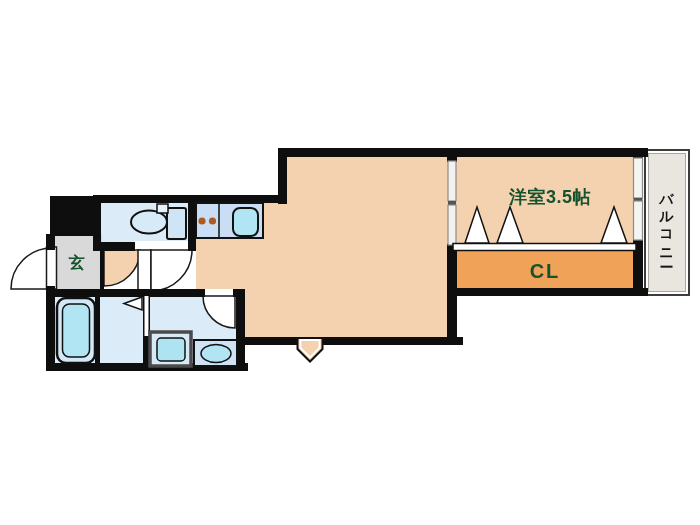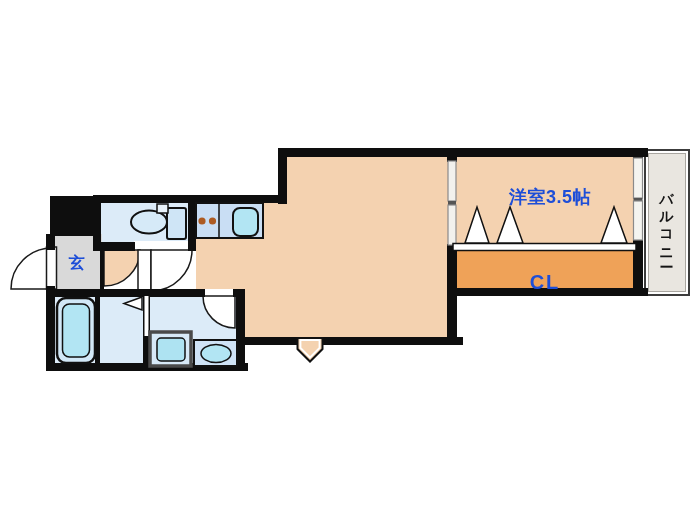--- a/index.html
+++ b/index.html
@@ -9,26 +9,26 @@
   }
   .abs{position:absolute;}
   .floor-peach{background:#f4d2b0;}
   .floor-blue{background:#dcebf8;}
   .floor-gray{background:#d9d9d9;}
   .floor-orange{background:#efa258;}
   .gap-white{background:#ffffff;}
   .wall{background:#0e0e0e;}
   svg.layer{position:absolute;left:0;top:0;pointer-events:none;}
   .label{
-    position:absolute;font-weight:600;color:#1d4ed8;white-space:nowrap;
+    position:absolute;font-weight:600;color:#14532d;white-space:nowrap;
     transform:translate(-50%,-50%);letter-spacing:0.5px;
   }
   #lbl-ldk{left:342px;top:264px;font-size:21px;}
   #lbl-bedroom{left:550px;top:197px;font-size:18px;}
-  #lbl-cl{left:545px;top:282px;font-size:20px;letter-spacing:2px;}
+  #lbl-cl{left:545px;top:271px;font-size:20px;letter-spacing:2px;}
   #lbl-genkan{left:77px;top:263px;font-size:16px;}
   #balcony{
     left:644px;top:149px;width:46px;height:147px;
     border:2px solid #3c3c3c;background:#ffffff;box-sizing:border-box;
   }
   #balcony .inner{
     position:absolute;left:2px;top:2px;right:2px;bottom:2px;
     background:#e9e6e0;border:1px solid #a9a6a0;box-sizing:border-box;
     display:flex;align-items:center;justify-content:center;
   }

